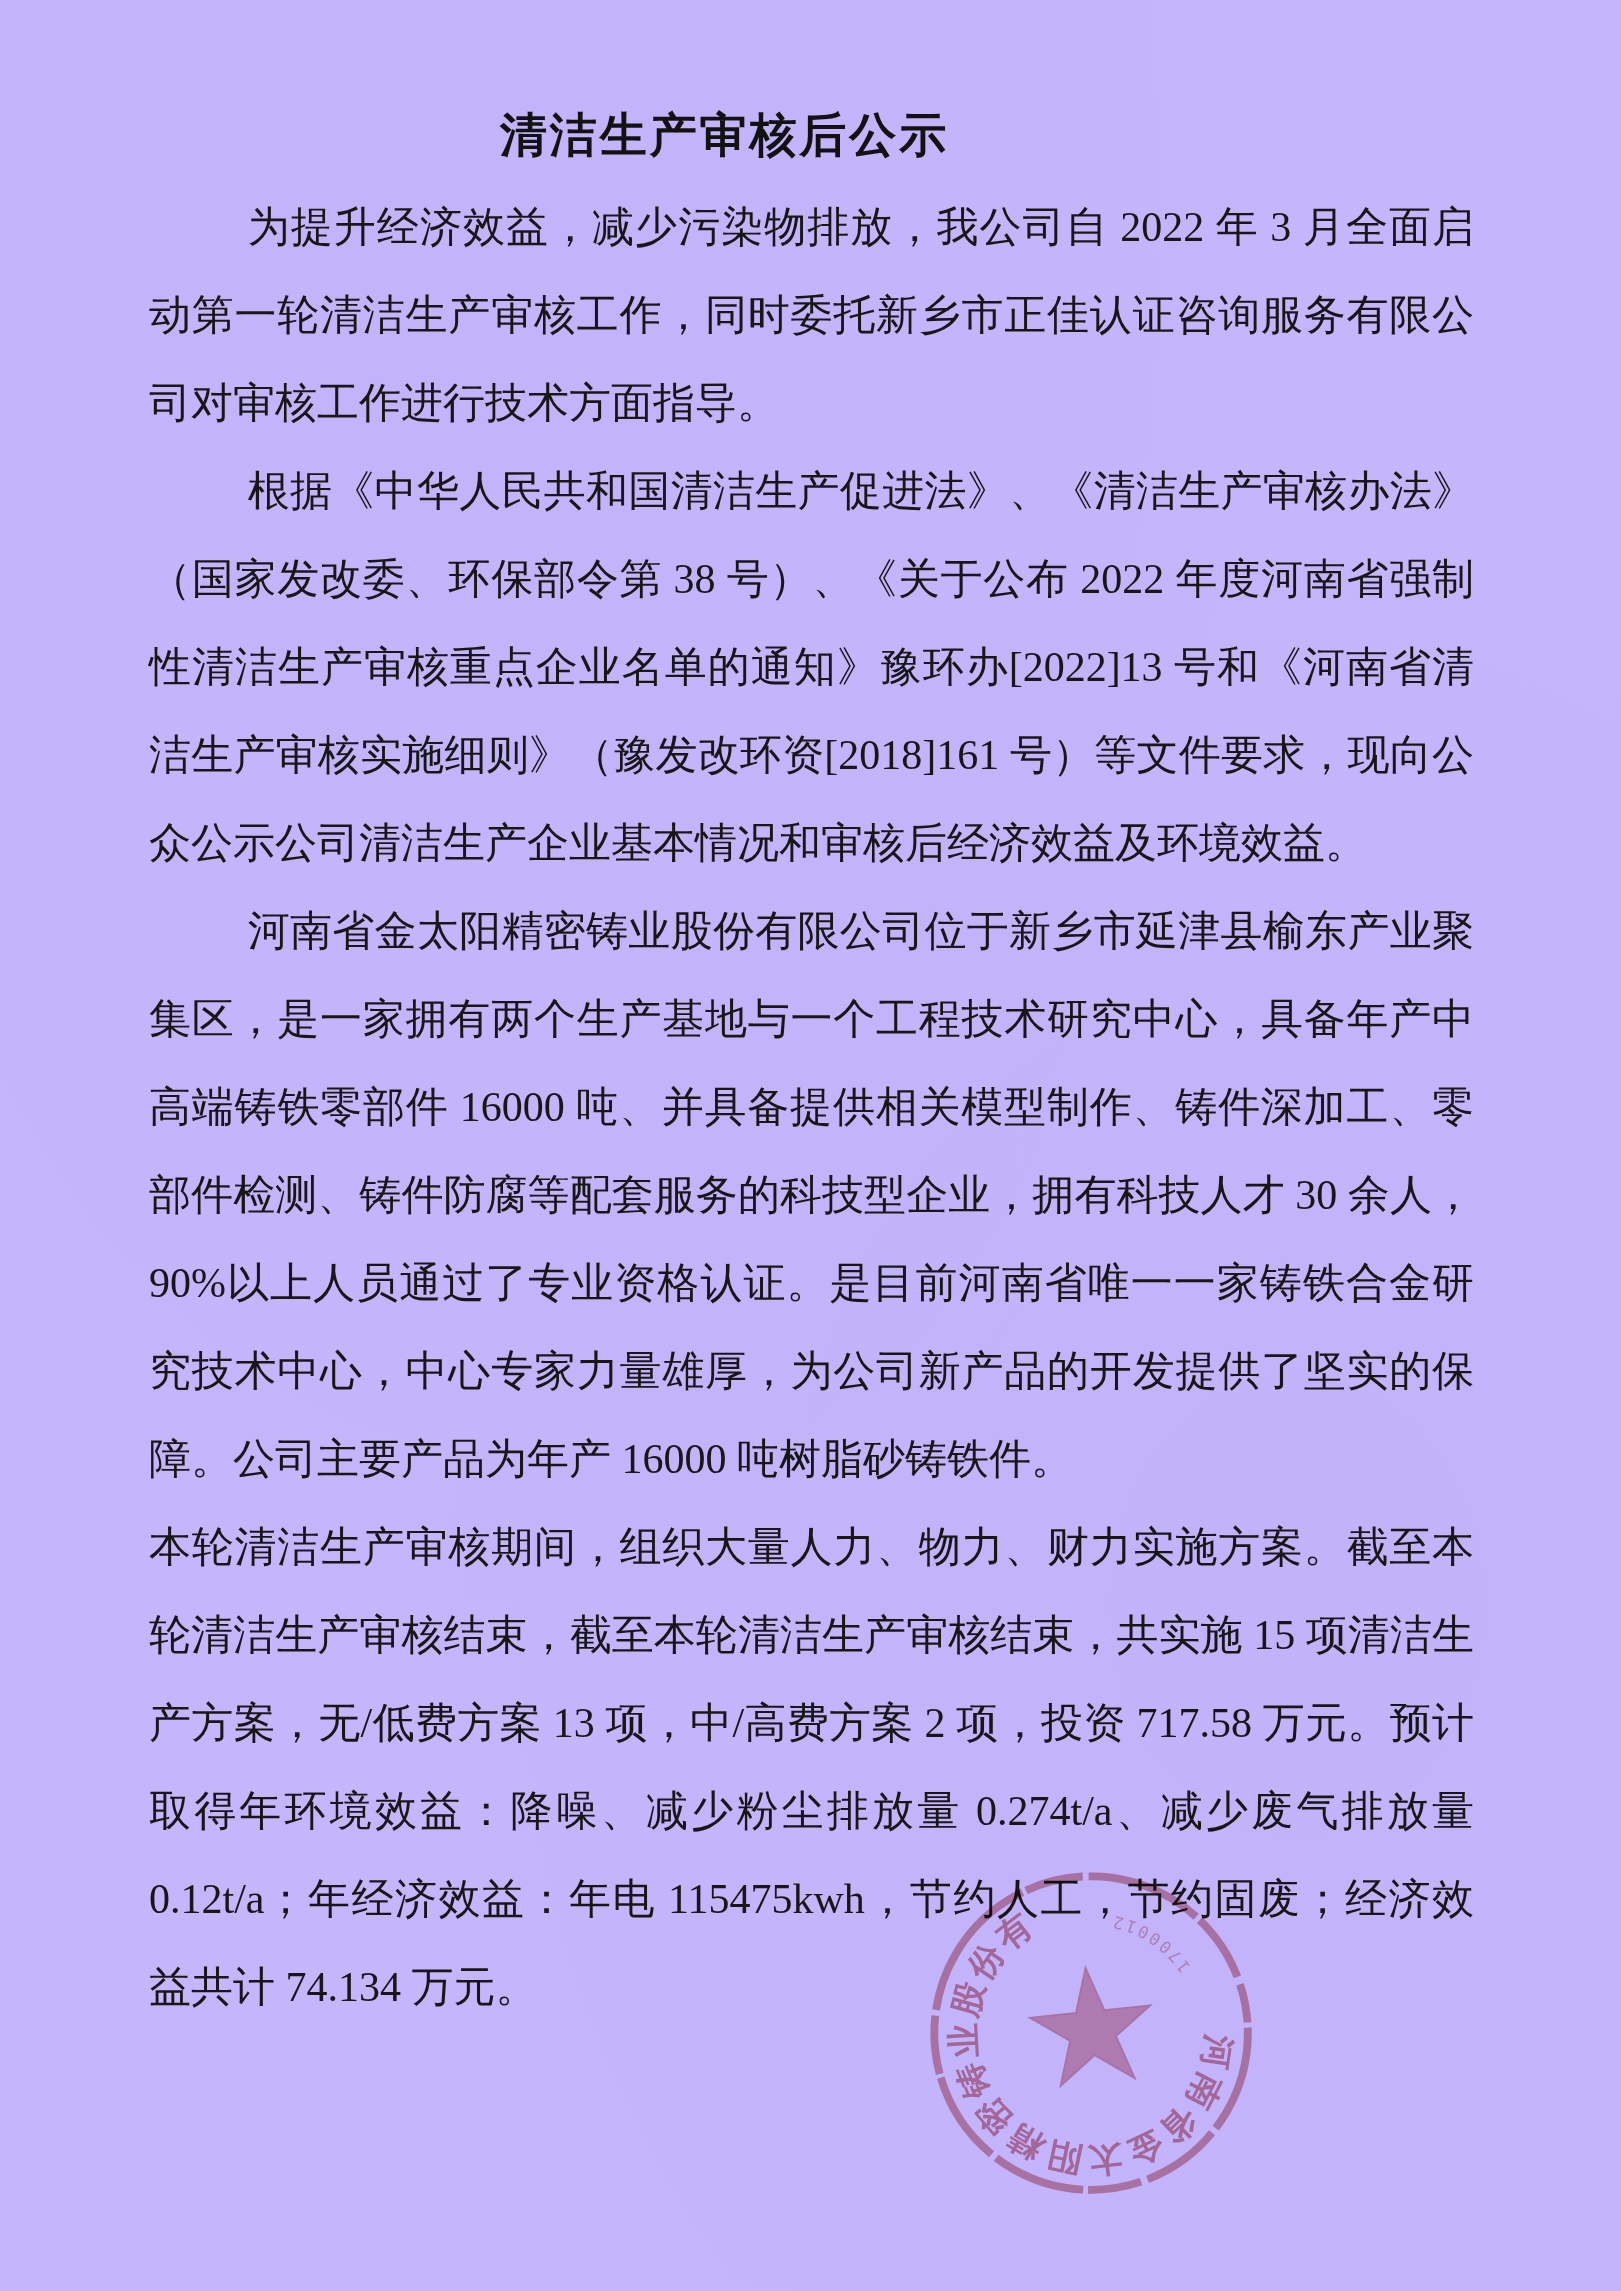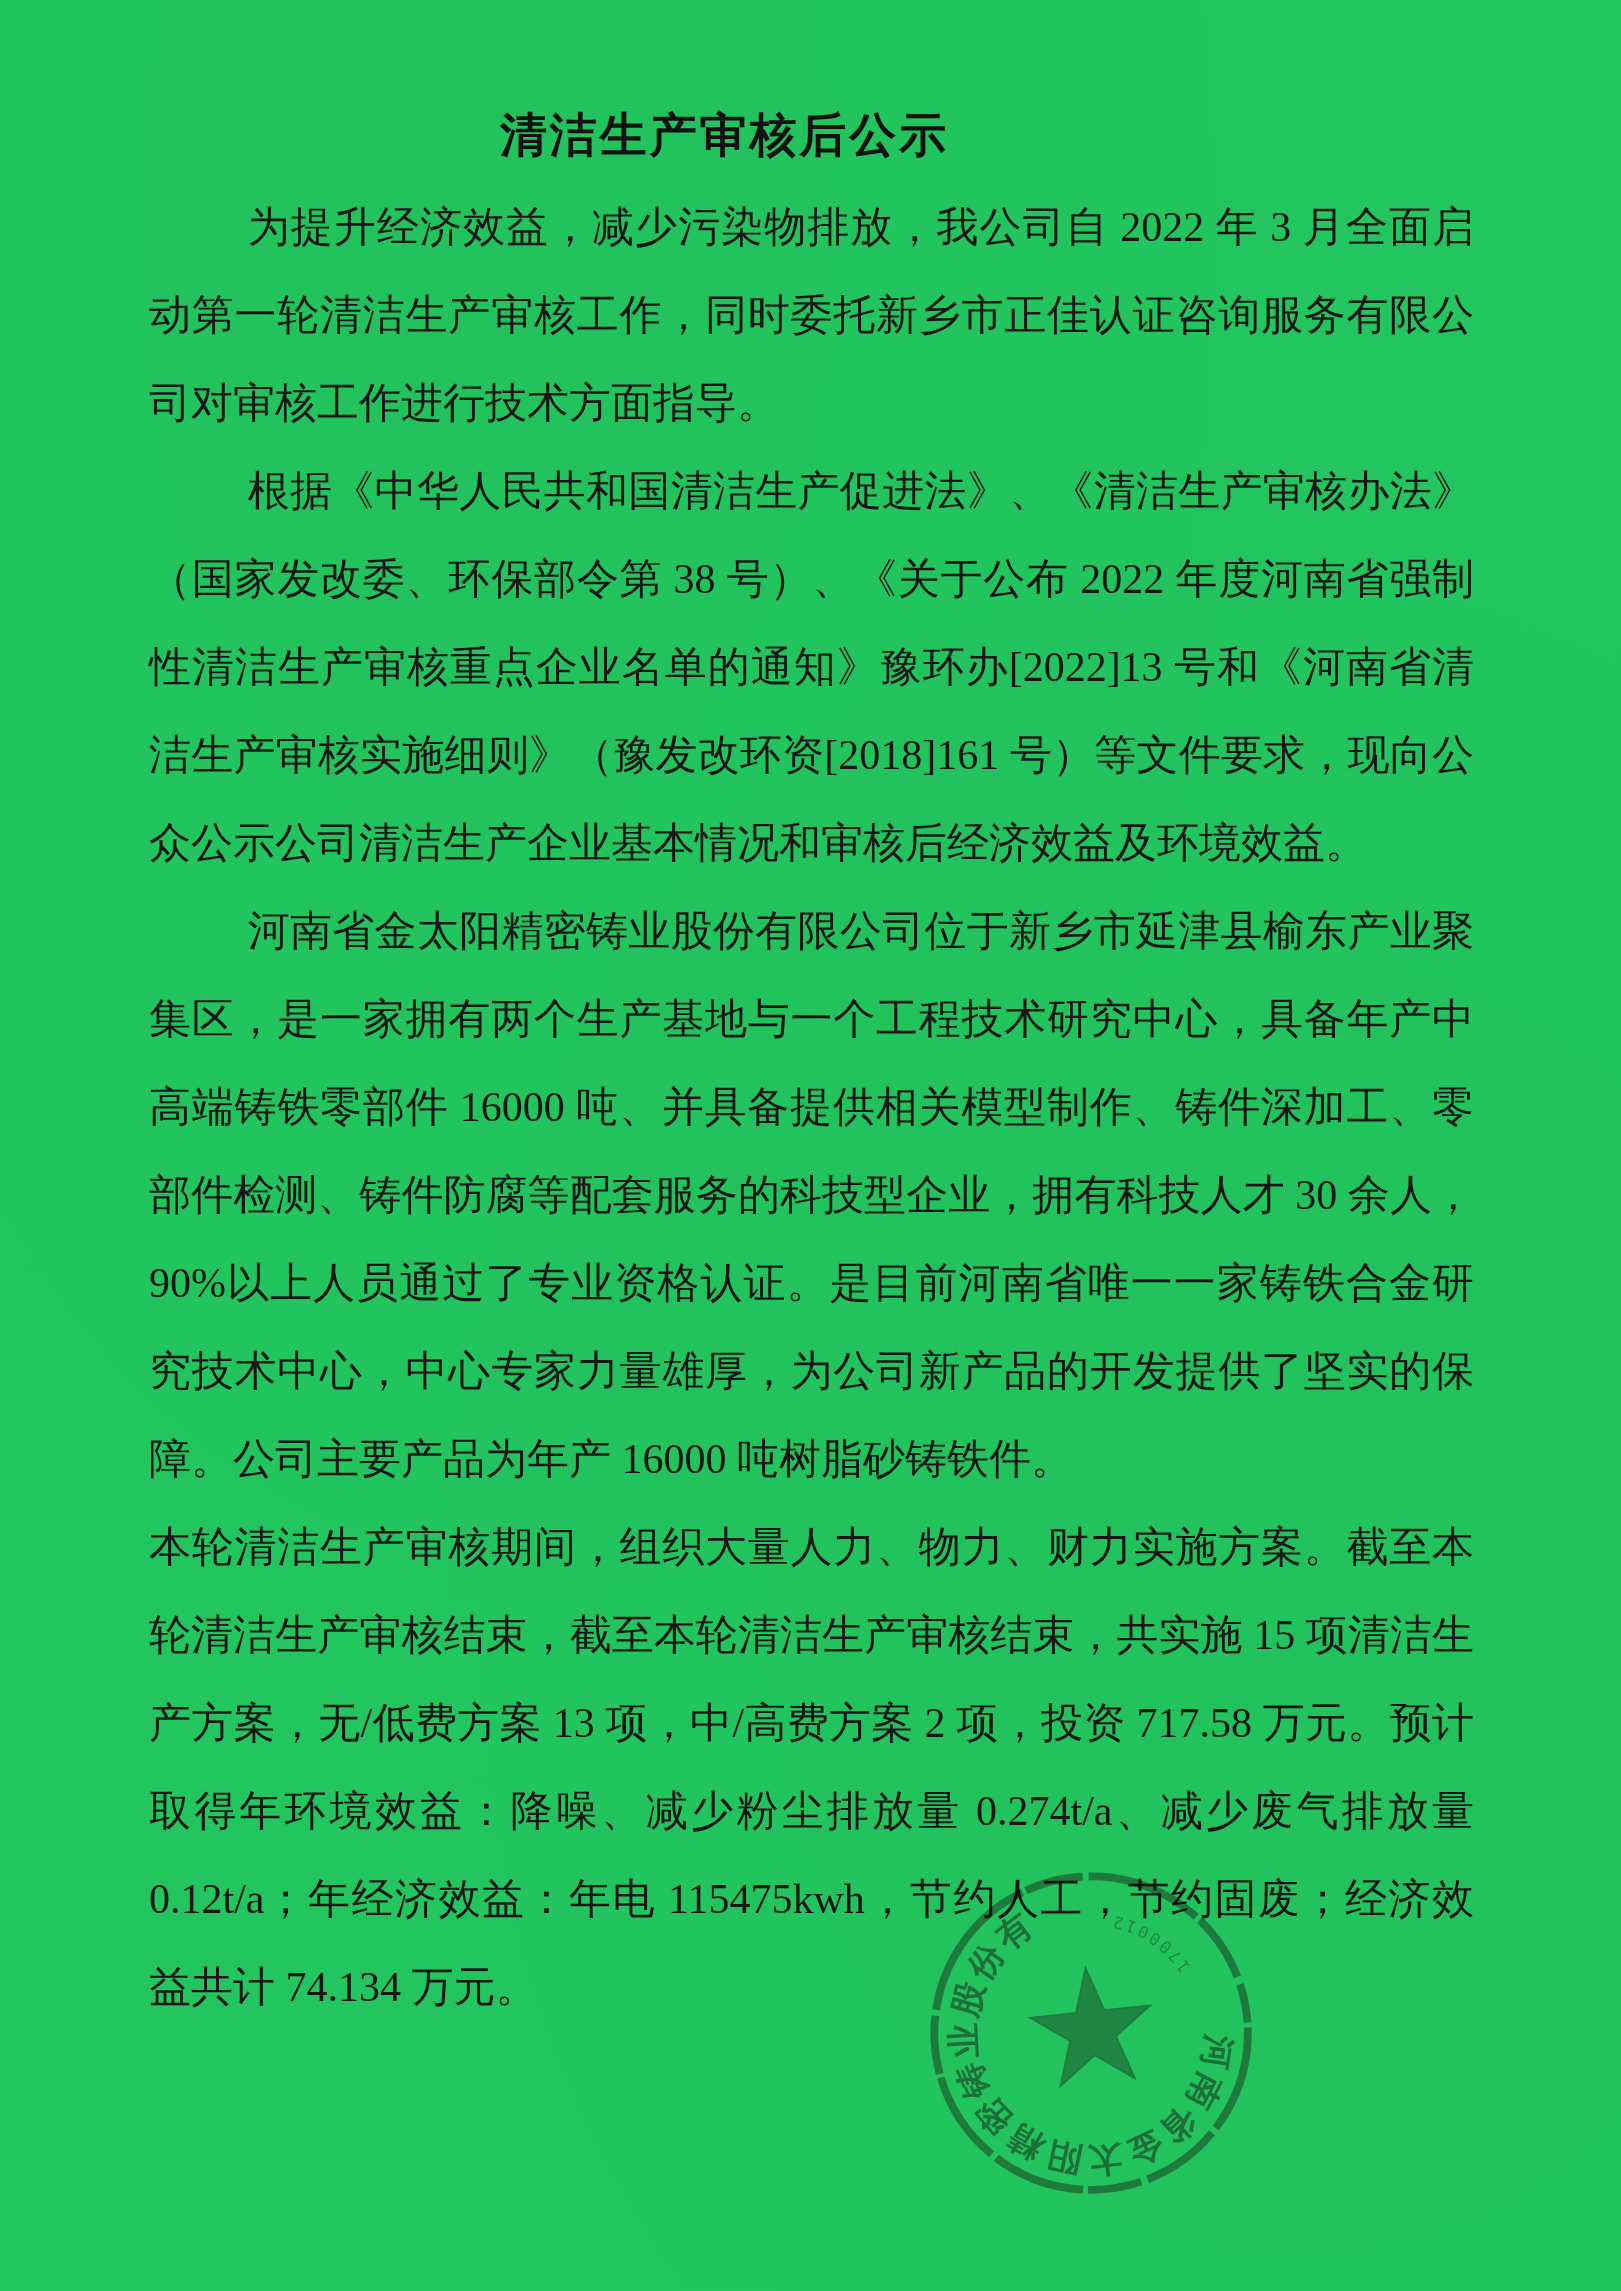--- a/index.html
+++ b/index.html
@@ -1,19 +1,19 @@
 <!DOCTYPE html>
 <html><head>
 <meta charset="utf-8">
 <style>
   html,body{margin:0;padding:0;background:#f7f7f4;}
   .page{
     position:relative;
     width:1621px;height:2292px;
-    background:#22c55e;
+    background:#c4b5fd;
     overflow:hidden;
     font-family:"Liberation Serif","DejaVu Serif",serif;
     color:#161616;
   }
   
   .page::before{
     content:"";position:absolute;inset:0;pointer-events:none;
     background:
       radial-gradient(ellipse at 30% 10%, rgba(0,0,0,0.012), transparent 60%),
       radial-gradient(ellipse at 80% 70%, rgba(0,0,0,0.015), transparent 55%);

